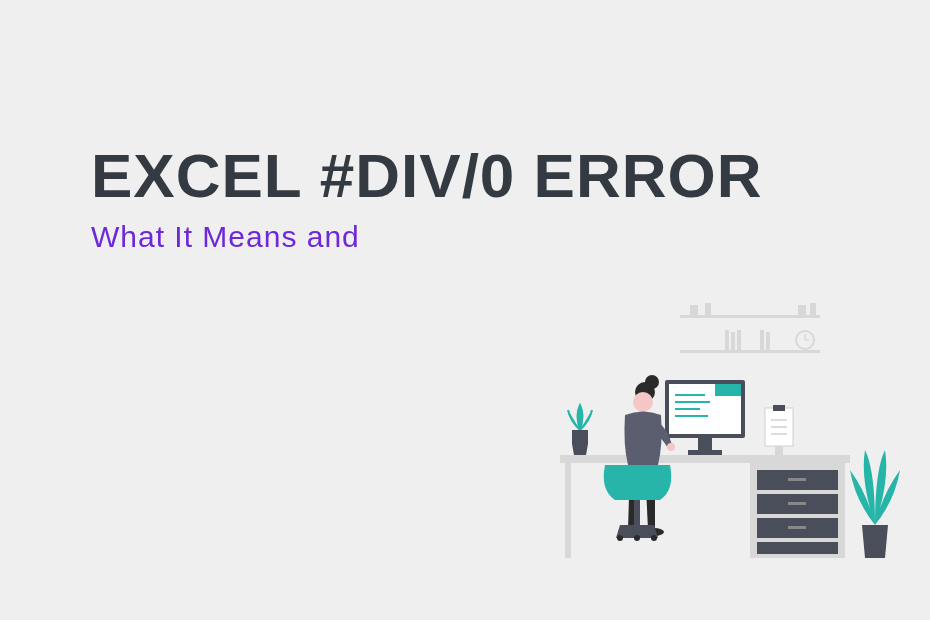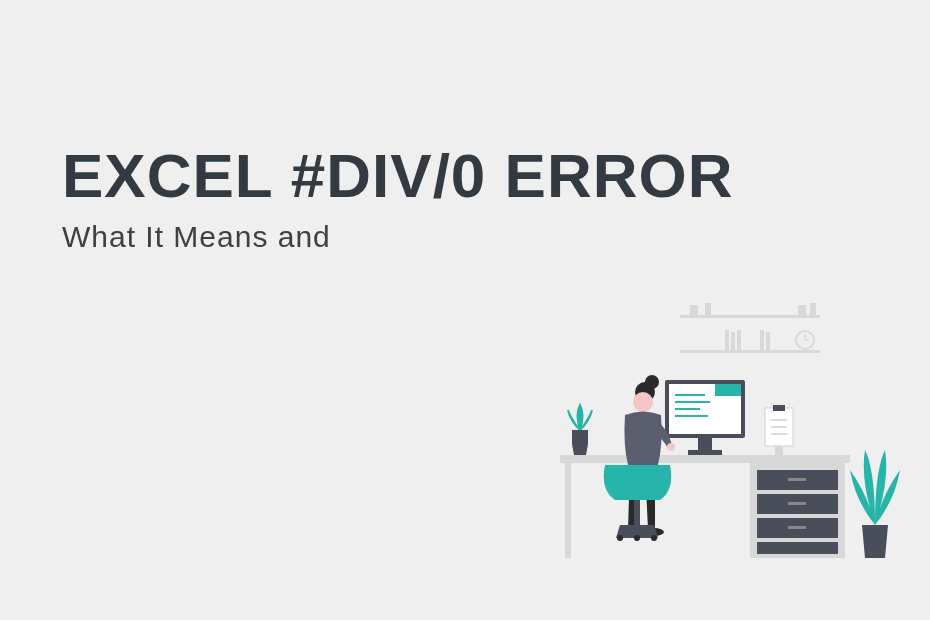--- a/index.html
+++ b/index.html
@@ -10,34 +10,34 @@
     body {
       width: 930px;
       height: 620px;
       background: #efefef;
       position: relative;
       font-family: 'Arial', sans-serif;
       overflow: hidden;
     }
     .content {
       position: absolute;
-      left: 62px;
+      left: 91px;
       top: 140px;
     }
     .title {
       font-size: 62px;
       font-weight: 900;
       color: #333a42;
       letter-spacing: 1px;
       font-family: 'Arial Black', 'Impact', sans-serif;
       text-transform: uppercase;
     }
     .subtitle {
       font-size: 30px;
-      color: #404040;
+      color: #6d28d9;
       line-height: 1.4;
       letter-spacing: 1px;
       margin-top: 5px;
       font-weight: 400;
     }
     .illustration {
       position: absolute;
       right: 30px;
       bottom: 30px;
       width: 350px;

